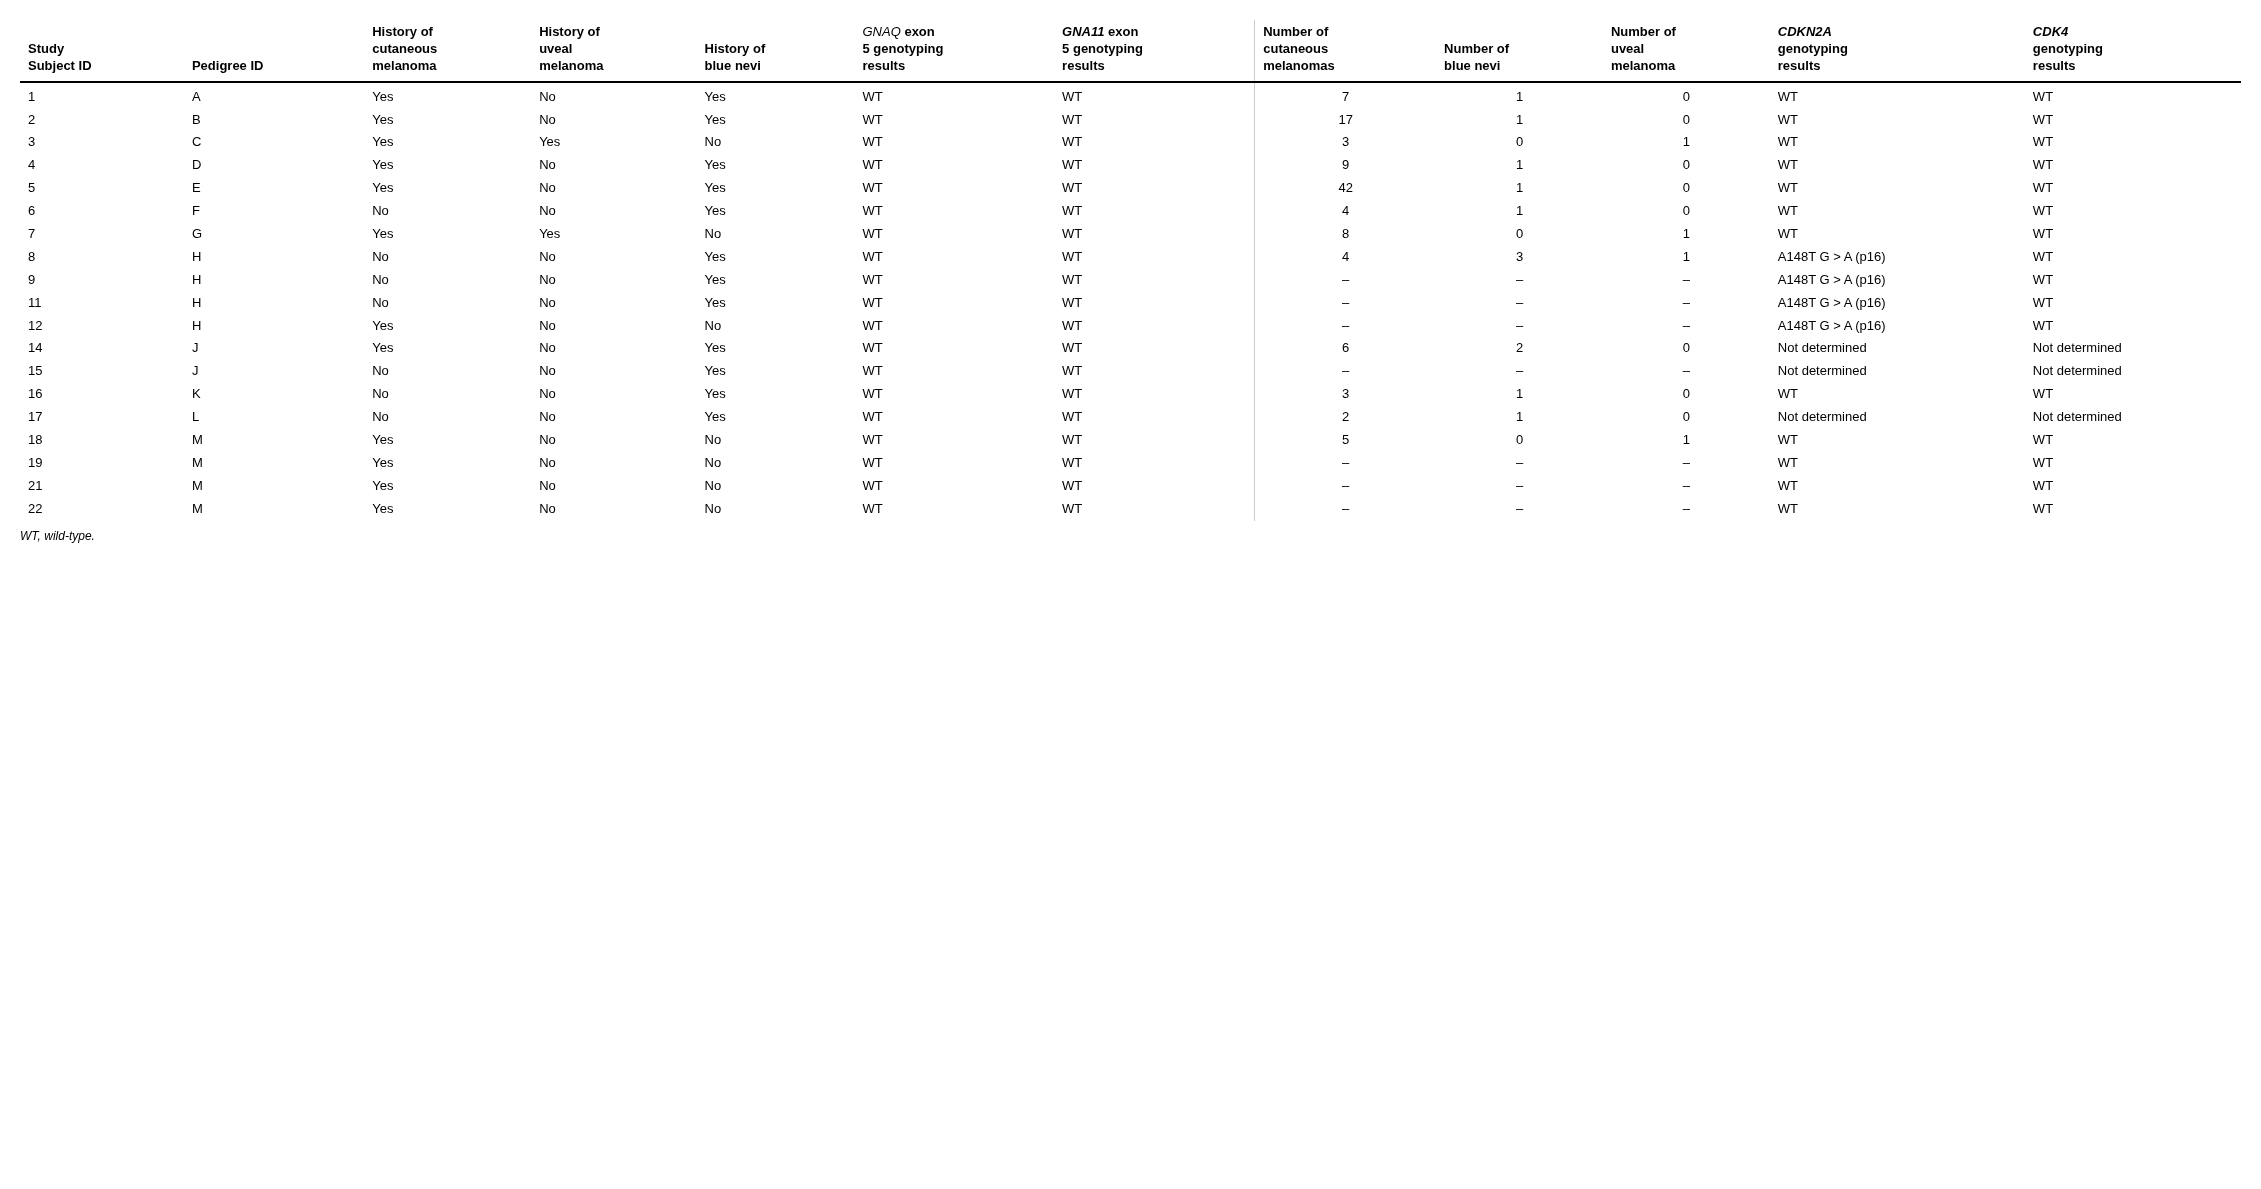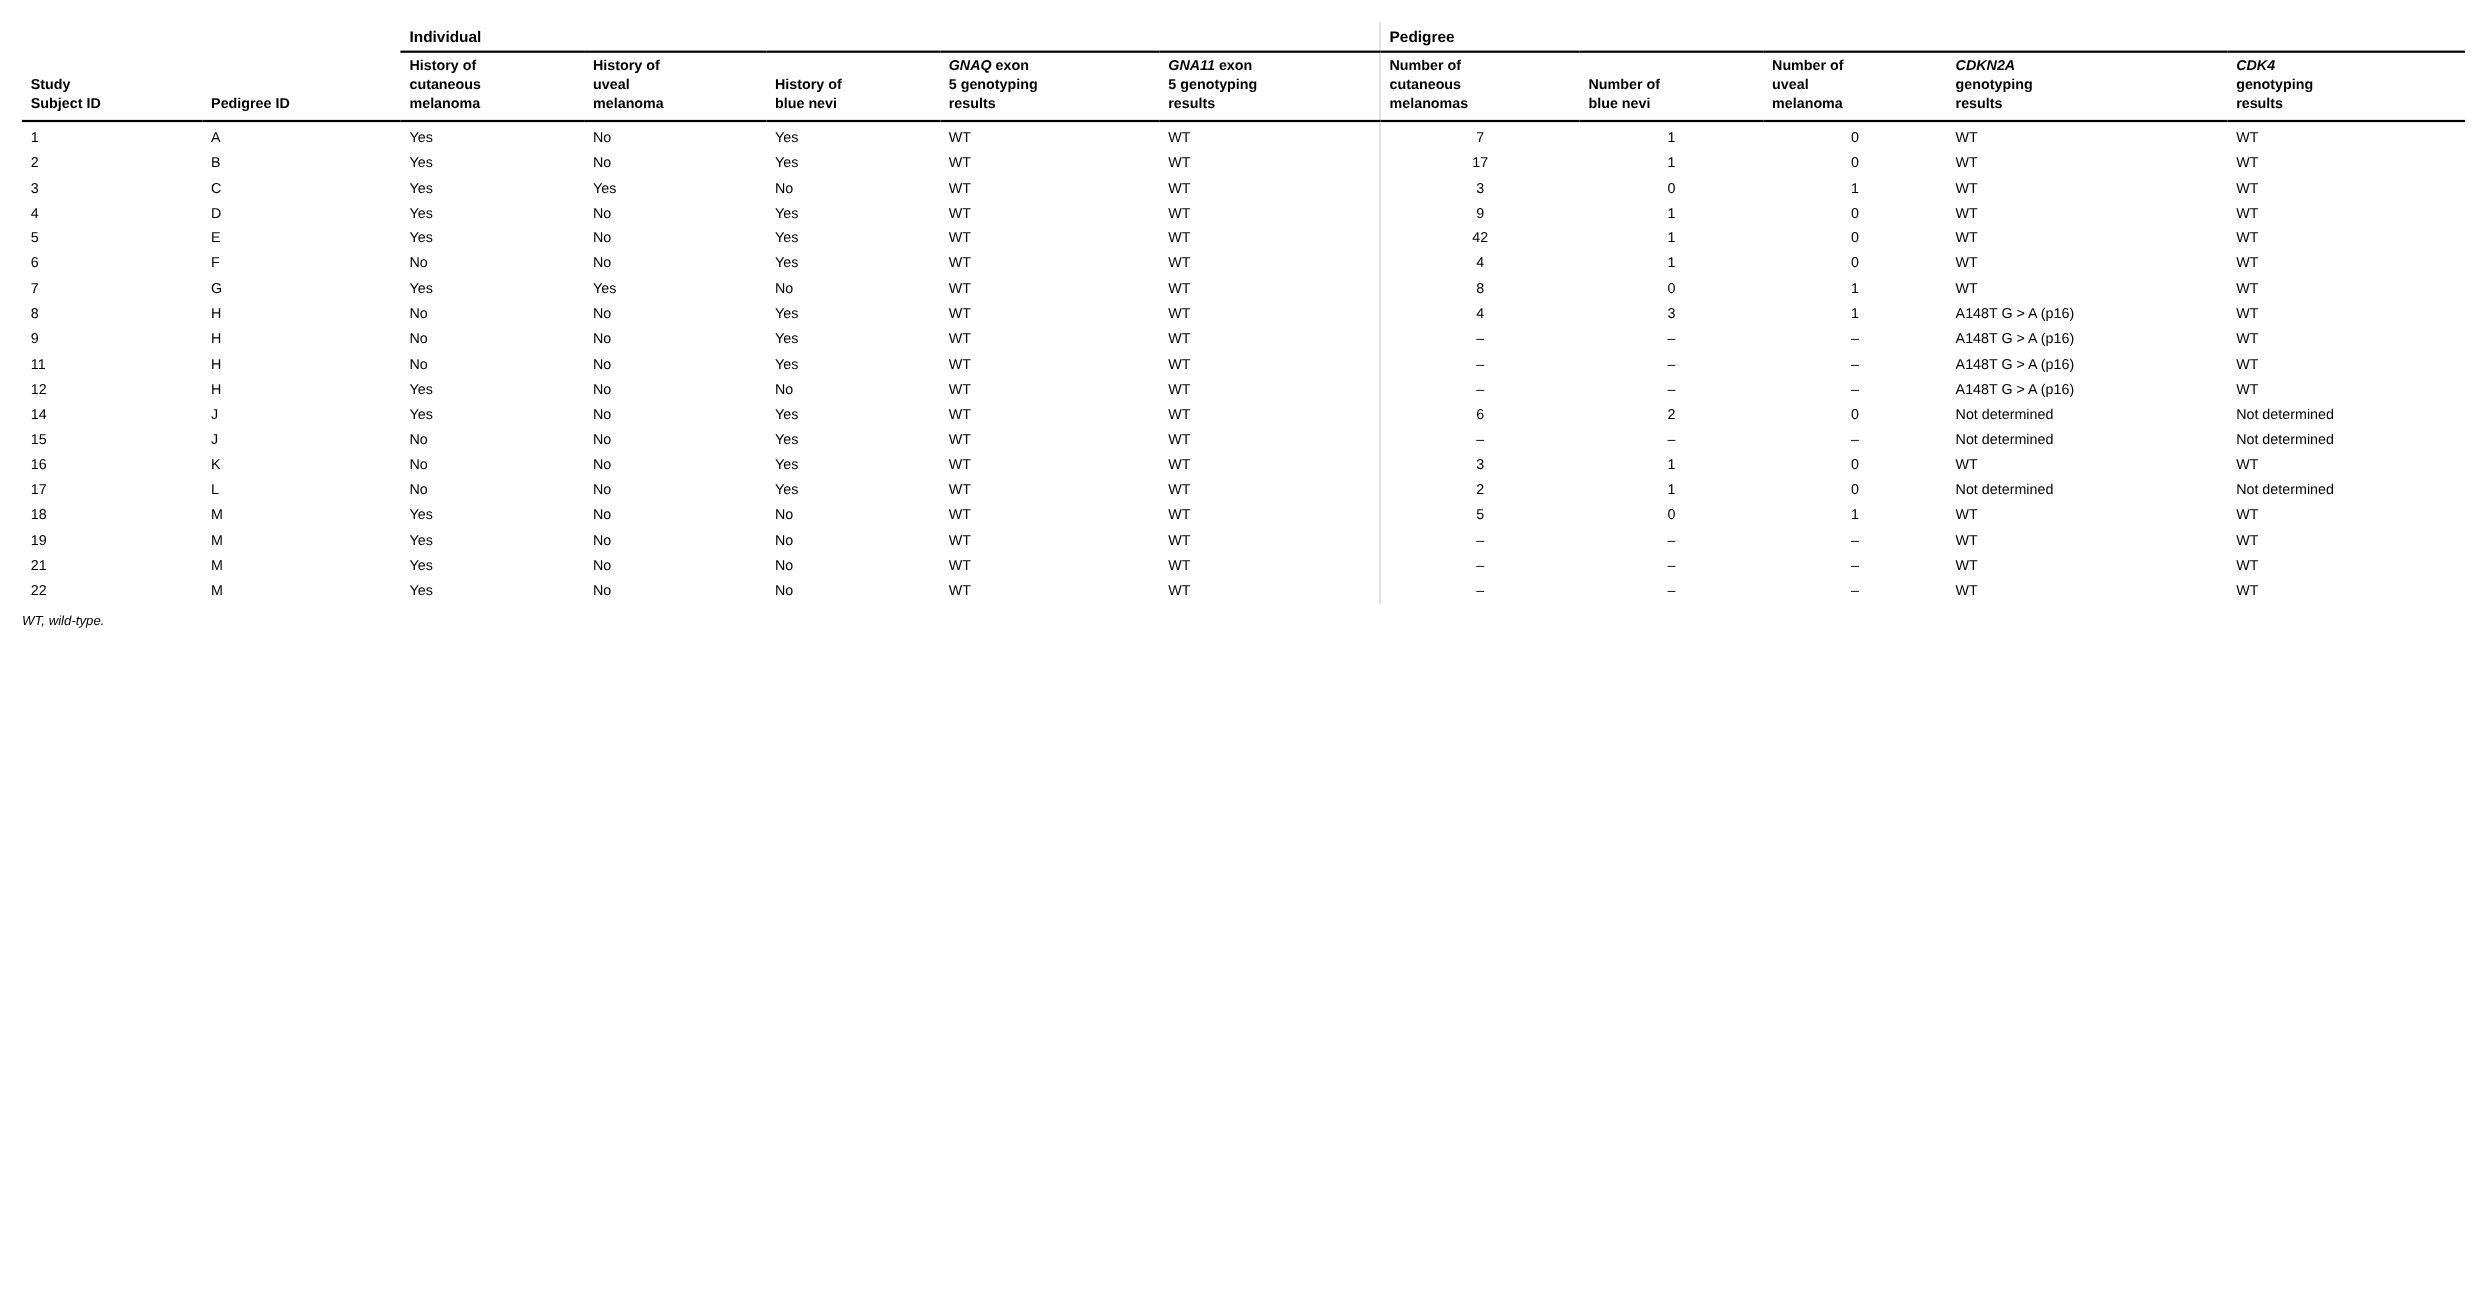--- a/index.html
+++ b/index.html
@@ -41,35 +41,30 @@
       font-size: 12px;
     }
   </style>
 </head>
 <body>
 
 <div class="table-container">
   <table>
     <thead>
 
-      <tr>
-        <th colspan="2" style="border-bottom: none;"></th>
-        <th colspan="5" style="border-bottom: 2px solid #000; font-weight: bold; font-size:14px;">Individual</th>
-        <th colspan="5" style="border-bottom: 2px solid #000; font-weight: bold; font-size:14px; border-left: 1px solid #ccc;">Pedigree</th>
-      </tr>
 
       <tr>
         <th style="vertical-align: bottom; padding-bottom: 6px; border-top: none; white-space: nowrap;">
           Study<br>Subject ID
         </th>
         <th style="vertical-align: bottom; padding-bottom: 6px;">Pedigree ID</th>
         <th style="vertical-align: bottom; padding-bottom: 6px;">History of<br>cutaneous<br>melanoma</th>
         <th style="vertical-align: bottom; padding-bottom: 6px;">History of<br>uveal<br>melanoma</th>
         <th style="vertical-align: bottom; padding-bottom: 6px;">History of<br>blue nevi</th>
-        <th style="vertical-align: bottom; padding-bottom: 6px;"><span style="font-style:italic;font-weight:bold;">GNAQ</span> exon<br>5 genotyping<br>results</th>
+        <th style="vertical-align: bottom; padding-bottom: 6px;"><span style="font-style:italic;font-weight:normal;">GNAQ</span> exon<br>5 genotyping<br>results</th>
         <th style="vertical-align: bottom; padding-bottom: 6px;"><span style="font-style:italic;font-weight:bold;">GNA11</span> exon<br>5 genotyping<br>results</th>
         <th style="vertical-align: bottom; padding-bottom: 6px; border-left: 1px solid #ccc;">Number of<br>cutaneous<br>melanomas</th>
         <th style="vertical-align: bottom; padding-bottom: 6px;">Number of<br>blue nevi</th>
         <th style="vertical-align: bottom; padding-bottom: 6px;">Number of<br>uveal<br>melanoma</th>
         <th style="vertical-align: bottom; padding-bottom: 6px;"><span style="font-style:italic;font-weight:bold;">CDKN2A</span><br>genotyping<br>results</th>
         <th style="vertical-align: bottom; padding-bottom: 6px;"><span style="font-style:italic;font-weight:bold;">CDK4</span><br>genotyping<br>results</th>
       </tr>
     </thead>
     <tbody id="table-body">
     <tr>

